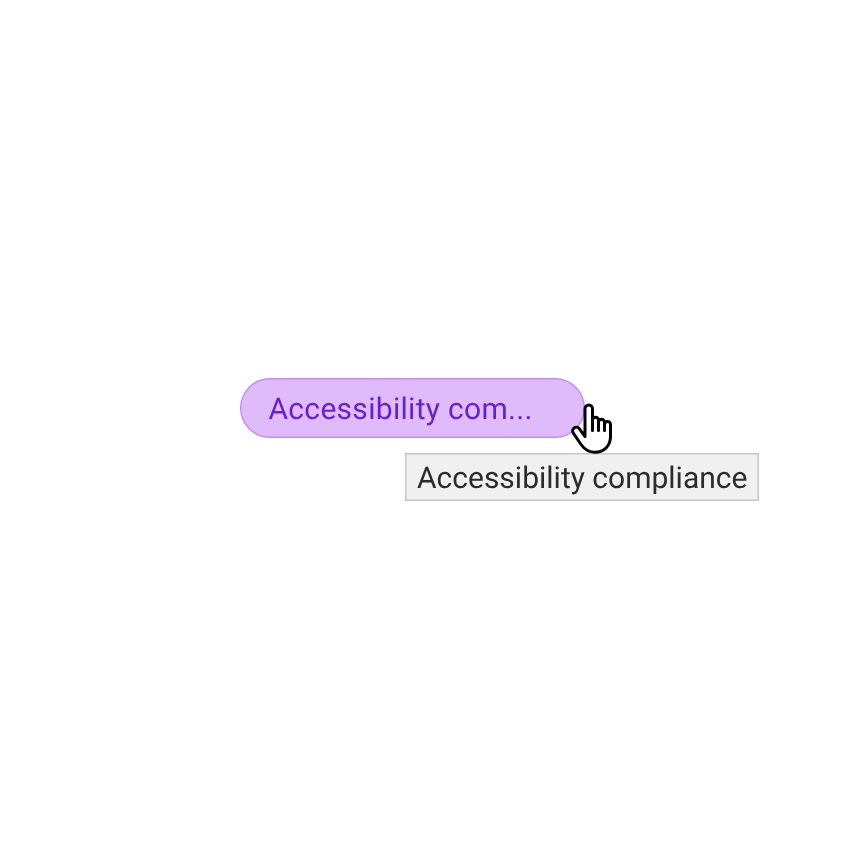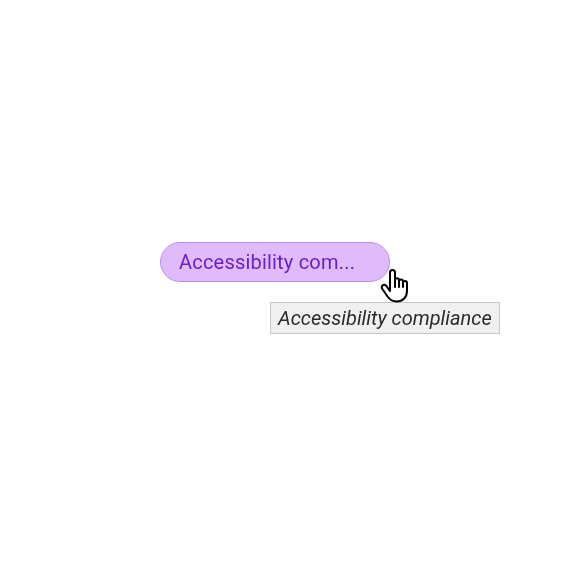--- a/index.html
+++ b/index.html
@@ -13,21 +13,21 @@
   }
   .stage {
     position: relative;
     width: 576px;
     height: 576px;
   }
 
   .tag {
     position: absolute;
     left: 160px;
-    top: 242px;
+    top: 252px;
     width: 230px;
     height: 40px;
     box-sizing: border-box;
     background: #dfbbfc;
     border: 1px solid #c08ef0;
     border-radius: 999px;
     display: flex;
     align-items: center;
     padding: 0 18px;
     overflow: hidden;
@@ -47,21 +47,20 @@
     position: absolute;
     left: 270px;
     top: 302px;
     background: #f0f0f0;
     border: 1px solid #c6c6c6;
     color: #2b2b2b;
     font-size: 20px;
     padding: 3px 7px;
     box-sizing: border-box;
     white-space: nowrap;
-    font-style: italic;
   }
 
   .cursor {
     position: absolute;
     left: 378px;
     top: 268px;
     width: 32px;
     height: 36px;
     pointer-events: none;
   }

